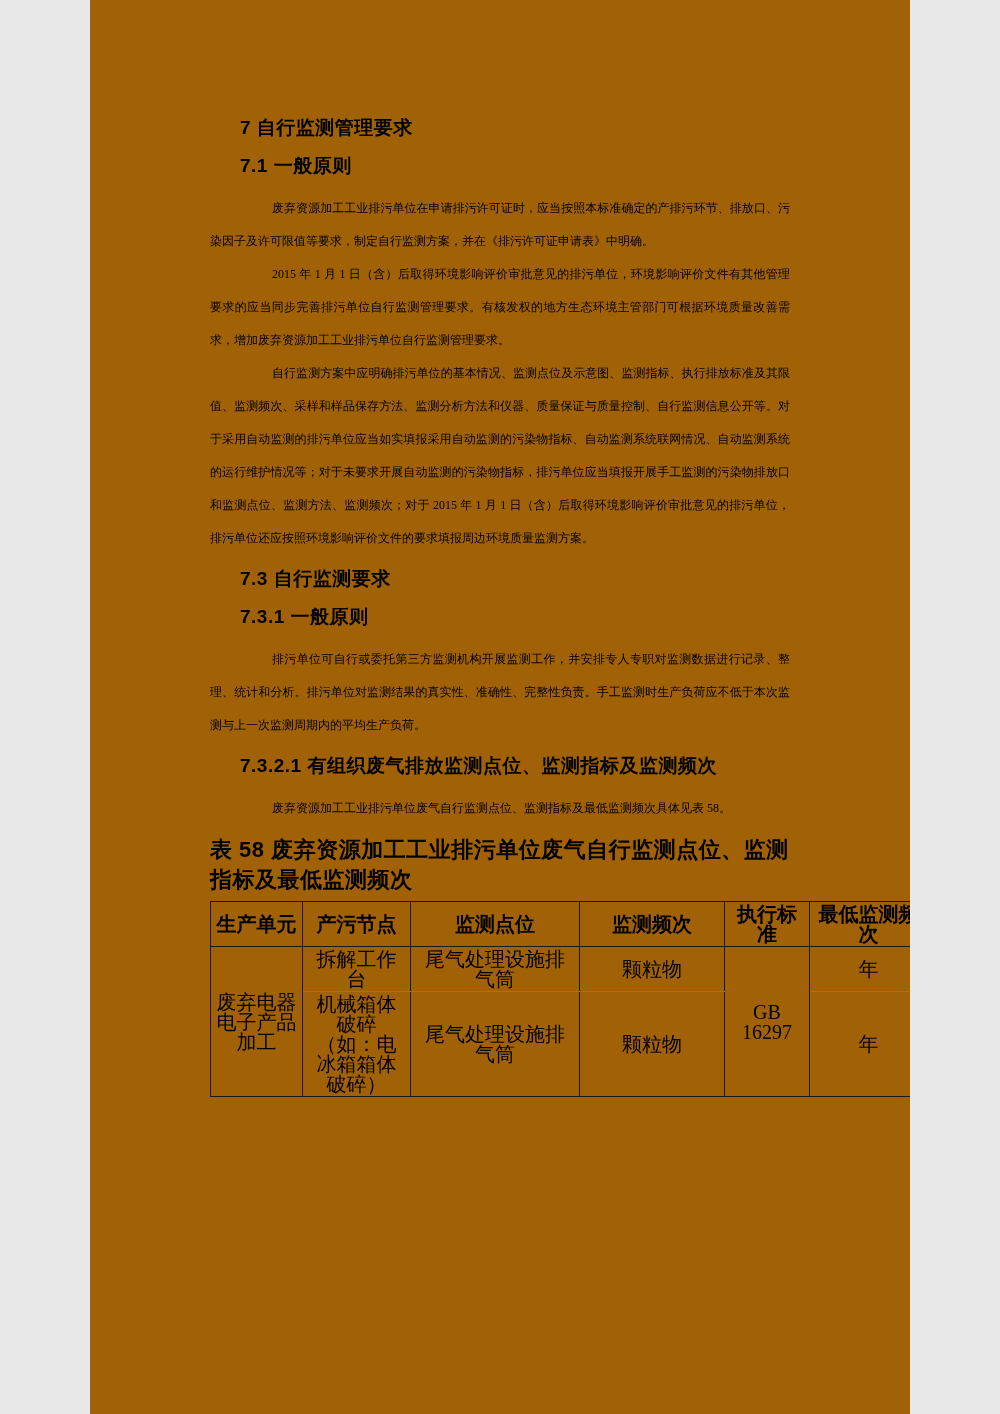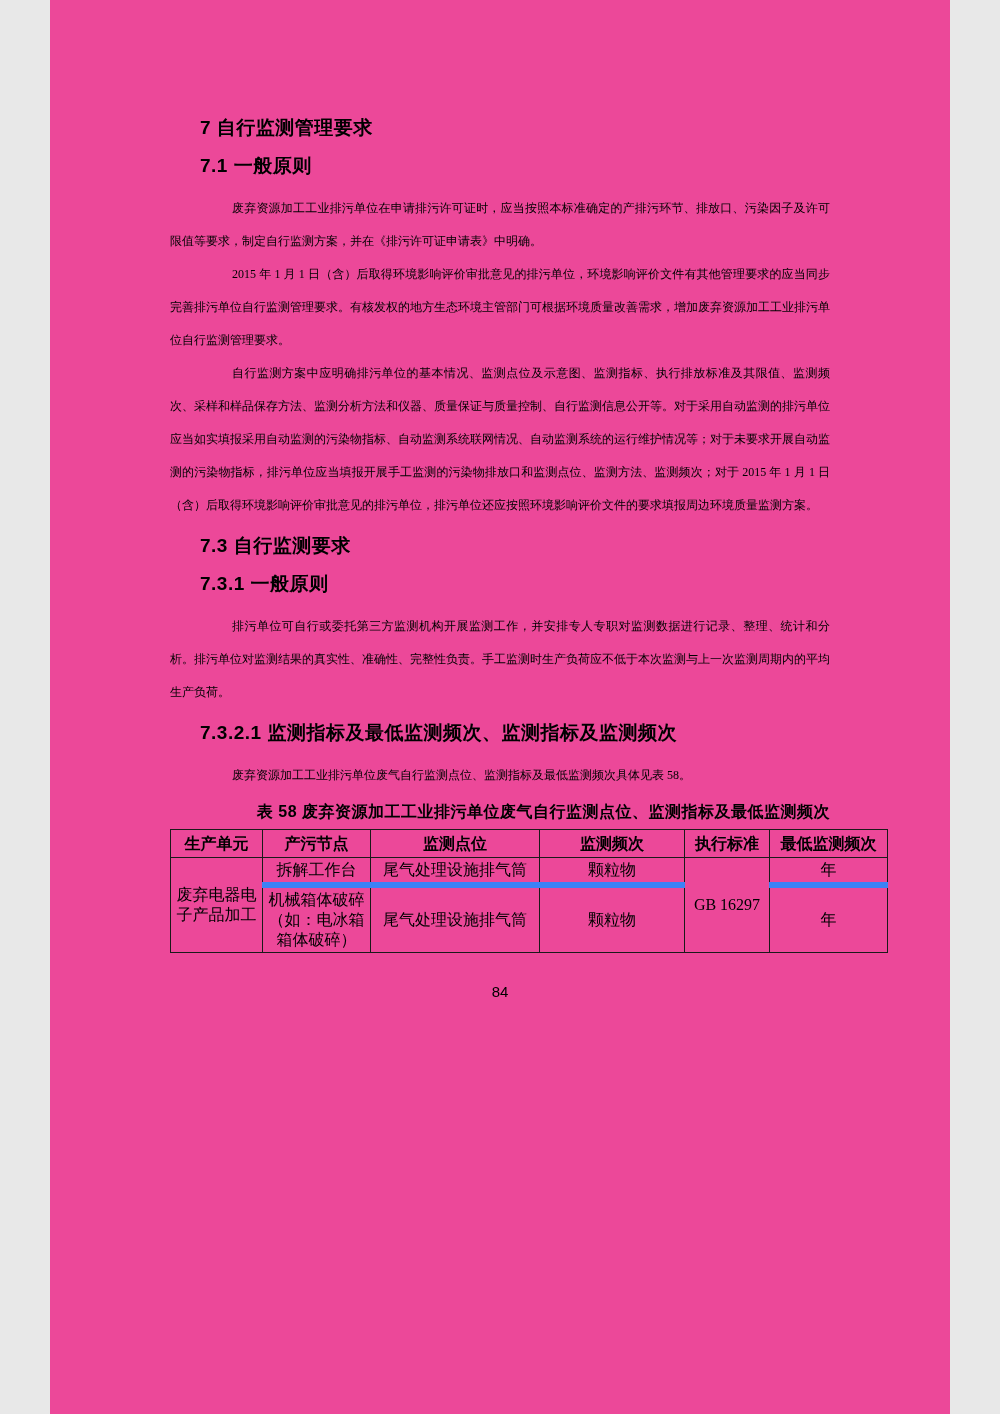--- a/index.html
+++ b/index.html
@@ -1,21 +1,21 @@
 <!DOCTYPE html>
 <html><head>
 <meta charset="utf-8">
 <style>
   * { margin: 0; padding: 0; box-sizing: border-box; }
   html, body { background: #e8e8e8; }
   .page {
-    width: 900px;
+    width: 820px;
     height: 1414px;
     margin: 0 auto;
-    background: #ec4899;
+    background: #a16207;
     color: #000000;
     font-family: "Liberation Serif", "DejaVu Serif", serif;
     padding: 116px 120px 0 120px;
     position: relative;
     overflow: hidden;
   }
   .heading {
     font-family: "Liberation Sans", "DejaVu Sans", sans-serif;
     font-weight: 700;
     font-size: 19px;
@@ -29,46 +29,46 @@
   p.body {
     font-size: 12px;
     line-height: 33px;
     text-align: justify;
     text-indent: 62px;
     color: #000;
   }
   .table-caption {
     font-family: "Liberation Sans", "DejaVu Sans", sans-serif;
     font-weight: 700;
-    font-size: 16px;
-    text-align: right;
+    font-size: 22px;
+    text-align: left;
     margin: 10px 0 6px 0;
     letter-spacing: 0.5px;
   }
   table.monitoring {
     border-collapse: collapse;
     table-layout: fixed;
     width: 717px;
     margin: 0 auto;
-    font-size: 16px;
+    font-size: 20px;
     line-height: 20px;
   }
   table.monitoring th, table.monitoring td {
     border: 1px solid #1a1a1a;
     text-align: center;
     vertical-align: middle;
     padding: 2px 5px;
   }
   table.monitoring thead th {
     font-family: "Liberation Sans", "DejaVu Sans", sans-serif;
     font-weight: 700;
     height: 28px;
   }
   table.monitoring tr.row-1 { height: 26px; }
-  table.monitoring tr.row-1 td.divider-bottom { border-bottom: 6px solid #3b82f6; }
+  table.monitoring tr.row-1 td.divider-bottom { border-bottom: 1px solid #3b82f6; }
   table.monitoring tr.row-2 { height: 62px; }
   .page-number {
     font-family: "Liberation Sans", "DejaVu Sans", sans-serif;
     font-size: 15px;
     text-align: center;
     margin-top: 30px;
     color: #000;
   }
 </style>
 </head>
@@ -86,21 +86,21 @@
 
   <p class="body">自行监测方案中应明确排污单位的基本情况、监测点位及示意图、监测指标、执行排放标准及其限值、监测频次、采样和样品保存方法、监测分析方法和仪器、质量保证与质量控制、自行监测信息公开等。对于采用自动监测的排污单位应当如实填报采用自动监测的污染物指标、自动监测系统联网情况、自动监测系统的运行维护情况等；对于未要求开展自动监测的污染物指标，排污单位应当填报开展手工监测的污染物排放口和监测点位、监测方法、监测频次；对于 2015 年 1 月 1 日（含）后取得环境影响评价审批意见的排污单位，排污单位还应按照环境影响评价文件的要求填报周边环境质量监测方案。</p>
 
   <div class="heading">7.3 自行监测要求</div>
 
   <div class="heading">7.3.1 一般原则</div>
 
   <p class="body">排污单位可自行或委托第三方监测机构开展监测工作，并安排专人专职对监测数据进行记录、整理、统计和分析。排污单位对监测结果的真实性、准确性、完整性负责。手工监测时生产负荷应不低于本次监测与上一次监测周期内的平均生产负荷。</p>
 
 
-  <div class="heading">7.3.2.1 监测指标及最低监测频次、监测指标及监测频次</div>
+  <div class="heading">7.3.2.1 有组织废气排放监测点位、监测指标及监测频次</div>
 
   <p class="body">废弃资源加工工业排污单位废气自行监测点位、监测指标及最低监测频次具体见表 58。</p>
 
   <div class="table-caption">表 58 废弃资源加工工业排污单位废气自行监测点位、监测指标及最低监测频次</div>
 
   <table class="monitoring">
     <colgroup>
       <col style="width:92px">
       <col style="width:108px">
       <col style="width:169px">
@@ -129,15 +129,14 @@
       </tr>
       <tr class="row-2">
         <td>机械箱体破碎（如：电冰箱箱体破碎）</td>
         <td>尾气处理设施排气筒</td>
         <td>颗粒物</td>
         <td>年</td>
       </tr>
     </tbody>
   </table>
 
-  <div class="page-number">84</div>
 
 </div>
 
 </body></html>

